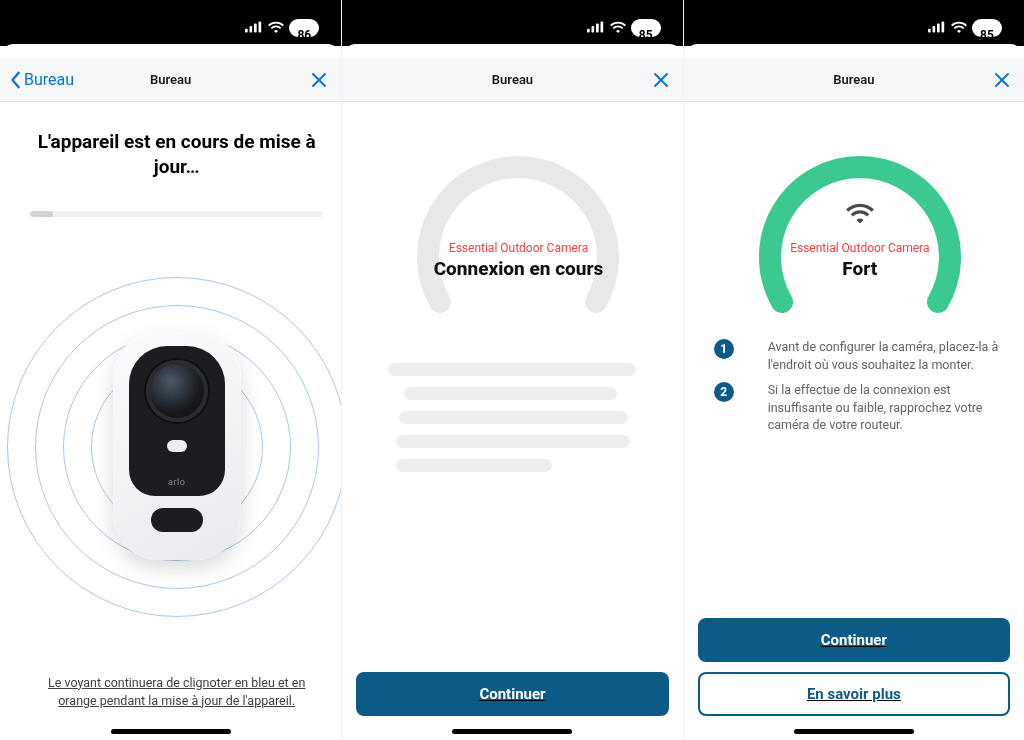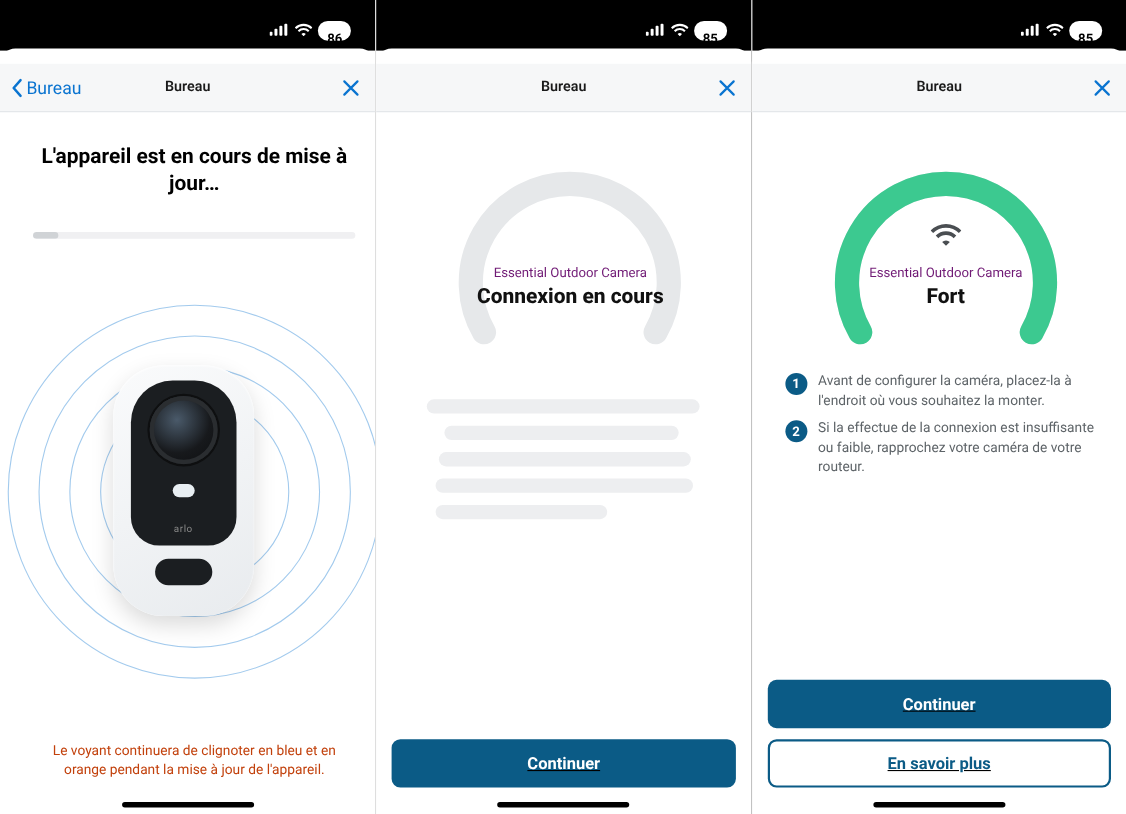--- a/index.html
+++ b/index.html
@@ -83,21 +83,21 @@
   .s1-progress::before { content:""; position:absolute; left:0; top:0; bottom:0; width:8%; background:#d0d3d6; border-radius:3px; }
   .s1-illu { flex:1; display:flex; align-items:center; justify-content:center; position:relative; padding: 4px 0 6px; }
   .rings { position:absolute; width: 340px; height: 340px; top: 50%; left:50%; transform: translate(-50%,-50%); }
   .ring { position:absolute; border: 1.5px solid #0a74d0; border-radius:50%; opacity:.38; }
   .r1 { inset: 0px; }
   .r2 { inset: 28px; }
   .r3 { inset: 56px; }
   .r4 { inset: 84px; }
   .camera {
     position: relative; width: 148px; height: 248px;
-    display:flex; align-items:center; 
+    display:flex; align-items:center; justify-content:center;
   }
   .cam-body {
     width: 128px; height: 228px; background: linear-gradient(150deg,#fafbfc,#e8ebee);
     border-radius: 46px; box-shadow: 0 8px 20px rgba(0,0,0,.15), inset 0 1px 2px rgba(255,255,255,.8);
     position: relative;
   }
   .cam-face {
     position:absolute; top:14px; left:16px; right:16px; height:150px;
     background:#1b1e21; border-radius: 38px 38px 26px 26px;
   }
@@ -109,48 +109,48 @@
   }
   .cam-led {
     position:absolute; top:108px; left:50%; transform:translateX(-50%);
     width:20px; height:12px; background:#e8eef2; border-radius:7px;
   }
   .cam-sensor {
     position:absolute; top:176px; left:50%; transform:translateX(-50%);
     width:52px; height:24px; background:#1b1e21; border-radius:12px;
   }
   .cam-brand { position:absolute; top:145px; left:50%; transform:translateX(-50%); font-size:9px; color:#888; letter-spacing:.5px; }
-  .s1-foot { font-size: 12.5px; color:#c2410c; text-align:center; padding: 6px 24px 30px; line-height:1.45; }
+  .s1-foot { font-size: 12.5px; color:#404040; text-align:center; padding: 6px 24px 30px; line-height:1.45;text-decoration:underline; }
 
   
   .gauge-wrap { display:flex; flex-direction:column; align-items:center; padding-top: 44px; }
   .gauge { width: 228px; height: 178px; position:relative; }
   .gauge svg { width:100%; height:100%; }
   .gauge-label {
     position:absolute; bottom: 44px; left:0; right:0; text-align:center;
   }
-  .gauge-sub { font-size: 12px; color:#701a75; margin-bottom: 2px; }
+  .gauge-sub { font-size: 12px; color:#ef4444; margin-bottom: 2px; }
   .gauge-main { font-size: 19px; font-weight: 800; color:#111; }
   .wifi-icon { position:absolute; top: 56px; left:50%; transform:translateX(-50%); color:#4a4e52; }
 
   
   .ph-lines { padding: 28px 34px 0; }
   .ph { height: 13px; background:#edeef0; border-radius:7px; margin: 11px 0; }
   .ph.w95{width:95%} .ph.w82{width:82%;margin-left:6%} .ph.w88{width:88%;margin-left:4%} .ph.w90{width:90%;margin-left:3%} .ph.w60{width:60%;margin-left:3%}
 
   
   .s3-title { font-size: 19px; font-weight: 800; text-align:center; padding: 14px 22px 10px; line-height:1.35; }
   .steps { padding: 6px 18px 0; }
   .step { display:flex; gap:10px; margin: 8px 0; }
   .step-n {
     flex: 0 0 20px; width:20px; height:20px; border-radius:50%;
     background:#0b5b86; color:#fff; font-size:12px; font-weight:700;
     display:flex; align-items:center; justify-content:center; margin-top:1px;
   }
-  .step-t { font-size: 12.5px; color:#5e6468; line-height:1.4; }
+  .step-t { font-size: 12.5px; color:#5e6468; line-height:1.4;margin-left:24px; }
 
   
   .btn-col { position:absolute; left:14px; right:14px; bottom: 24px; display:flex; flex-direction:column; gap:10px;text-decoration:underline; }
   .btn {
     height: 44px; border-radius: 8px; display:flex; align-items:center; justify-content:center;
     font-size: 15px; font-weight: 700;
   }
   .btn-primary { background:#0b5b86; color:#fff; }
   .btn-secondary { background:#fff; color:#0b5b86; border:2px solid #0b5b86; }
 </style>

